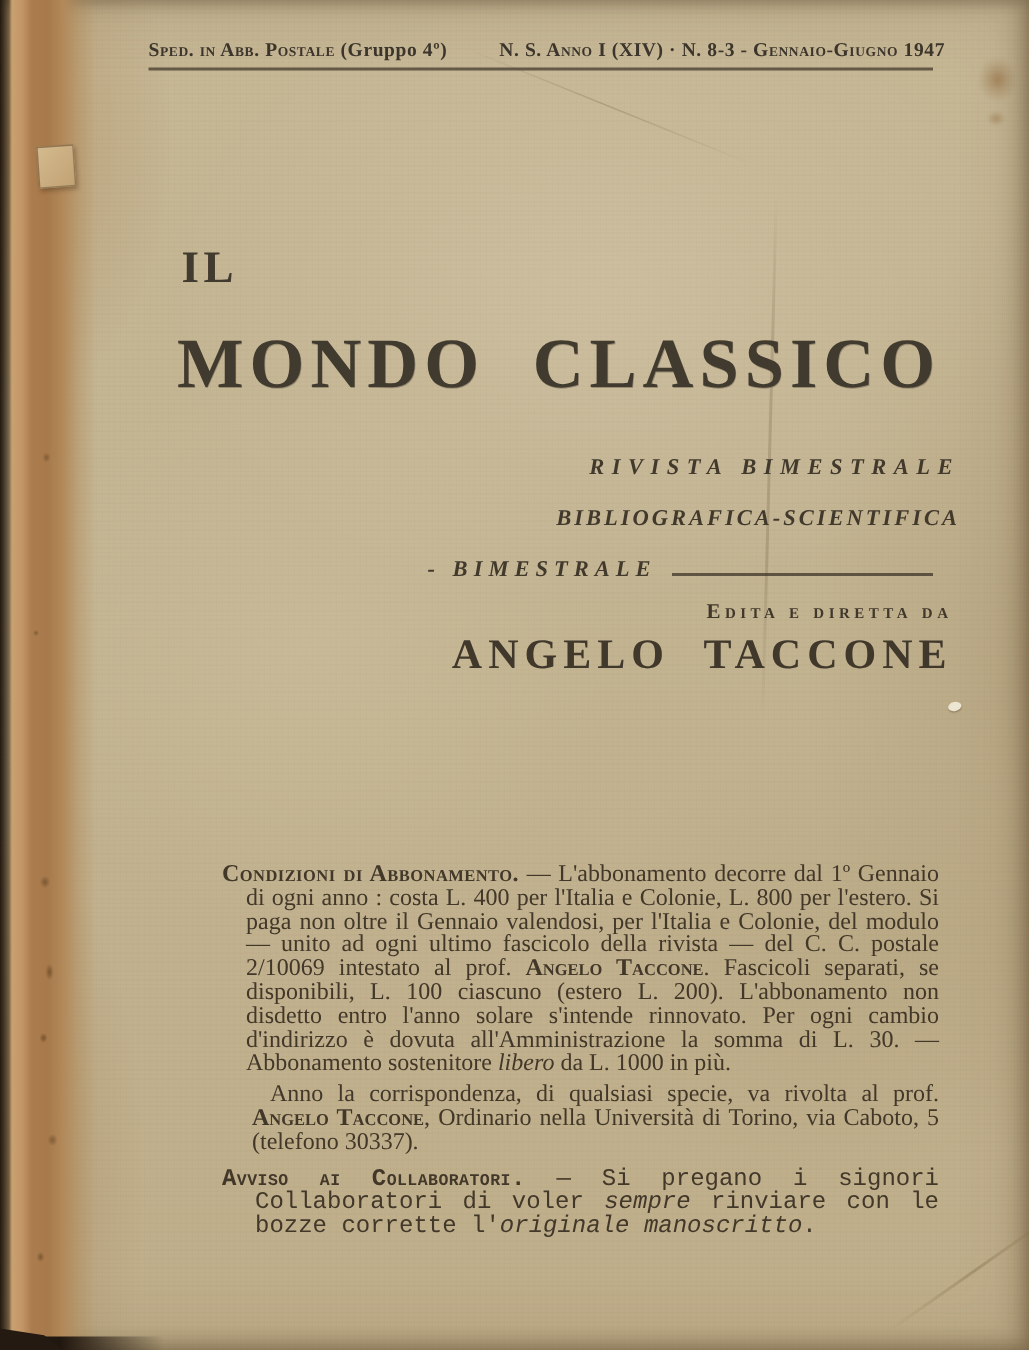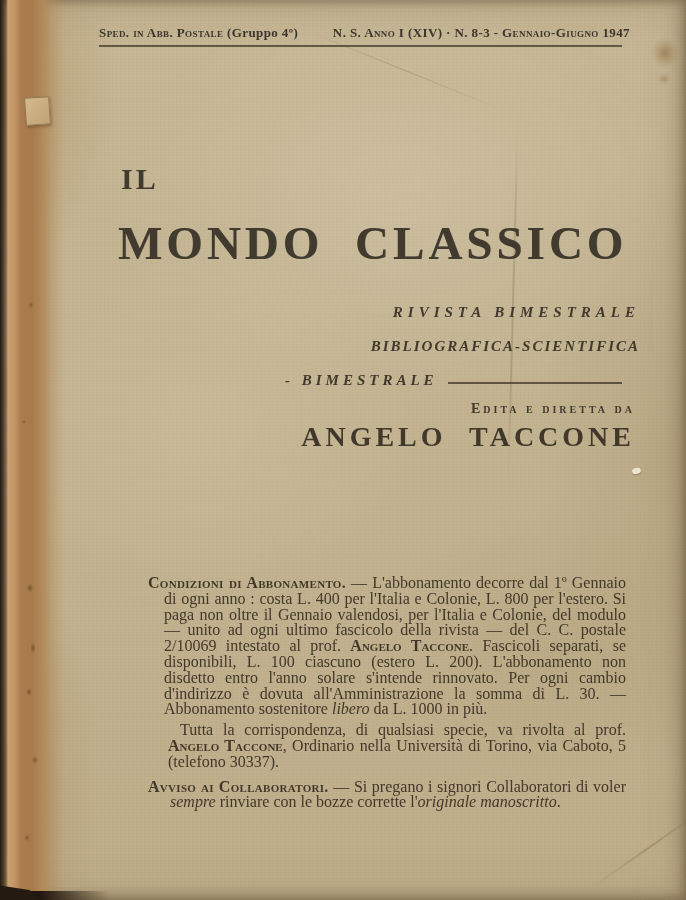--- a/index.html
+++ b/index.html
@@ -146,21 +146,21 @@
   }
 
   
   .notices{
     position:absolute;left:148px;top:575px;width:478px;
     font-size:16px;line-height:15.8px;text-align:justify;color:#42382a;
   }
   .notices p{margin:0;}
   .p-cond{padding-left:16px;text-indent:-16px;}
   .p-corr{margin:5px 0 0 20px !important;text-indent:12px;}
-  .p-avviso{margin-top:9px !important;padding-left:22px;text-indent:-22px;}
+  .p-avviso{margin-top:9px !important;padding-left:22px;text-indent:-22px;font-family:Liberation Mono, monospace;}
   .lead{font-weight:700;letter-spacing:0.3px;}
   .sc-name{font-variant:small-caps;font-weight:700;}
   em{font-style:italic;}
 </style>
 </head>
 <body>
 
 <div class="scan">
 
   <div class="spine"></div>
@@ -193,18 +193,18 @@
   </div>
 
   <div class="editor">
     <div class="editor-label sc">Edita e diretta da</div>
     <div class="editor-name">ANGELO TACCONE</div>
   </div>
 
   <section class="notices">
     <p class="p-cond"><span class="lead sc">Condizioni di Abbonamento.</span><span> — L'abbonamento decorre dal 1º Gennaio di ogni anno : costa L. 400 per l'Italia e Colonie, L. 800 per l'estero. Si paga non oltre il Gennaio valendosi, per l'Italia e Colonie, del modulo — unito ad ogni ultimo fascicolo della rivista — del C. C. postale 2/10069 intestato al prof. </span><span class="sc-name">Angelo Taccone</span><span>. Fascicoli separati, se disponibili, L. 100 ciascuno (estero L. 200). L'abbonamento non disdetto entro l'anno solare s'intende rinnovato. Per ogni cambio d'indirizzo è dovuta all'Amministrazione la somma di L. 30. — Abbonamento sostenitore </span><em>libero</em><span> da L. 1000 in più.</span></p>
 
-    <p class="p-corr"><span>Tutta la corrispondenza, di qualsiasi specie, va rivolta al prof. </span><span class="sc-name">Angelo Taccone</span><span>, Ordinario nella Università di Torino, via Caboto, 5 (telefono 30337).</span></p>
+    <p class="p-corr"><span>Anno la corrispondenza, di qualsiasi specie, va rivolta al prof. </span><span class="sc-name">Angelo Taccone</span><span>, Ordinario nella Università di Torino, via Caboto, 5 (telefono 30337).</span></p>
 
     <p class="p-avviso"><span class="lead sc">Avviso ai Collaboratori.</span><span> — Si pregano i signori Collaboratori di voler </span><em>sempre</em><span> rinviare con le bozze corrette l'</span><em>originale manoscritto</em><span>.</span></p>
   </section>
 
 </div>
 
 </body></html>

